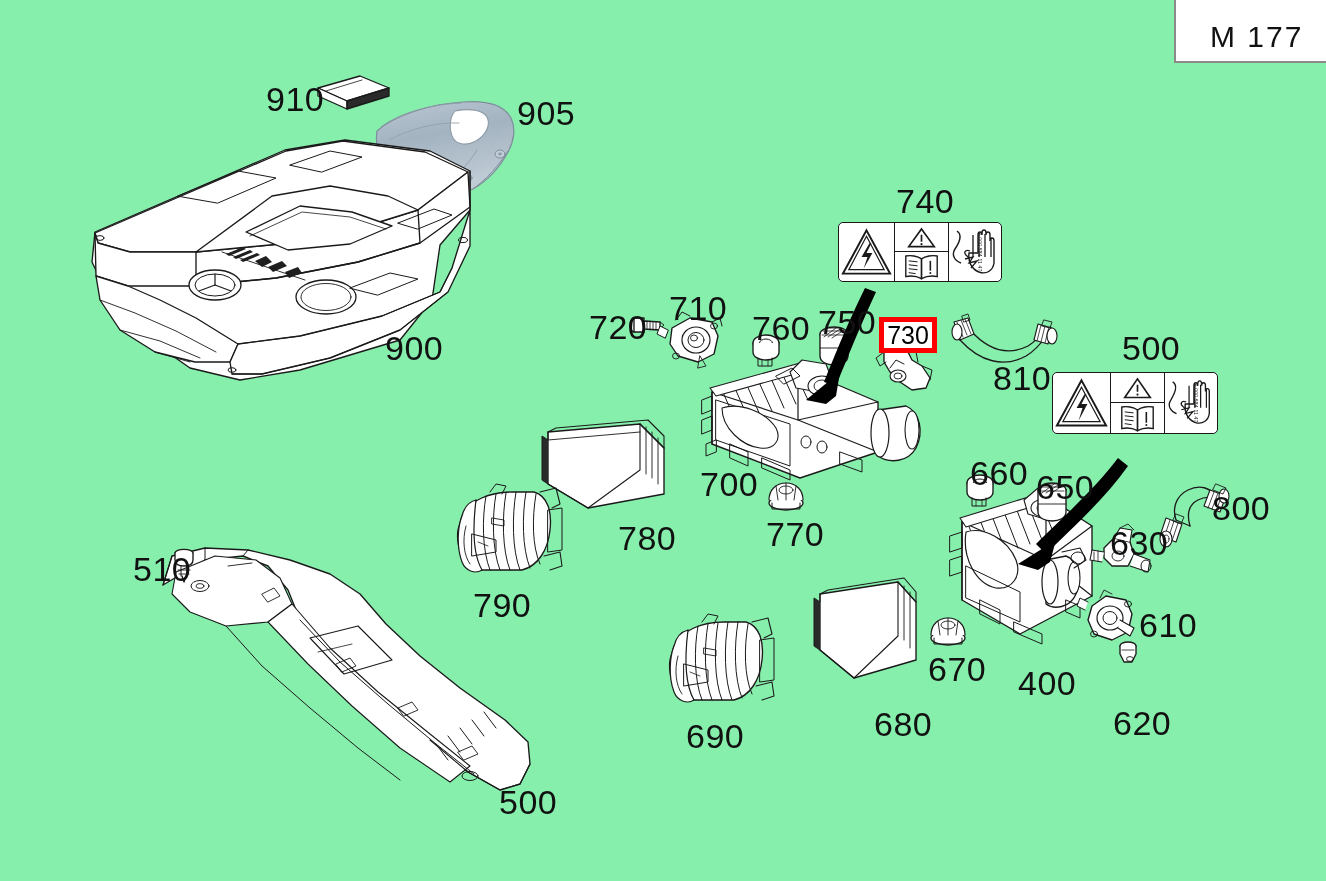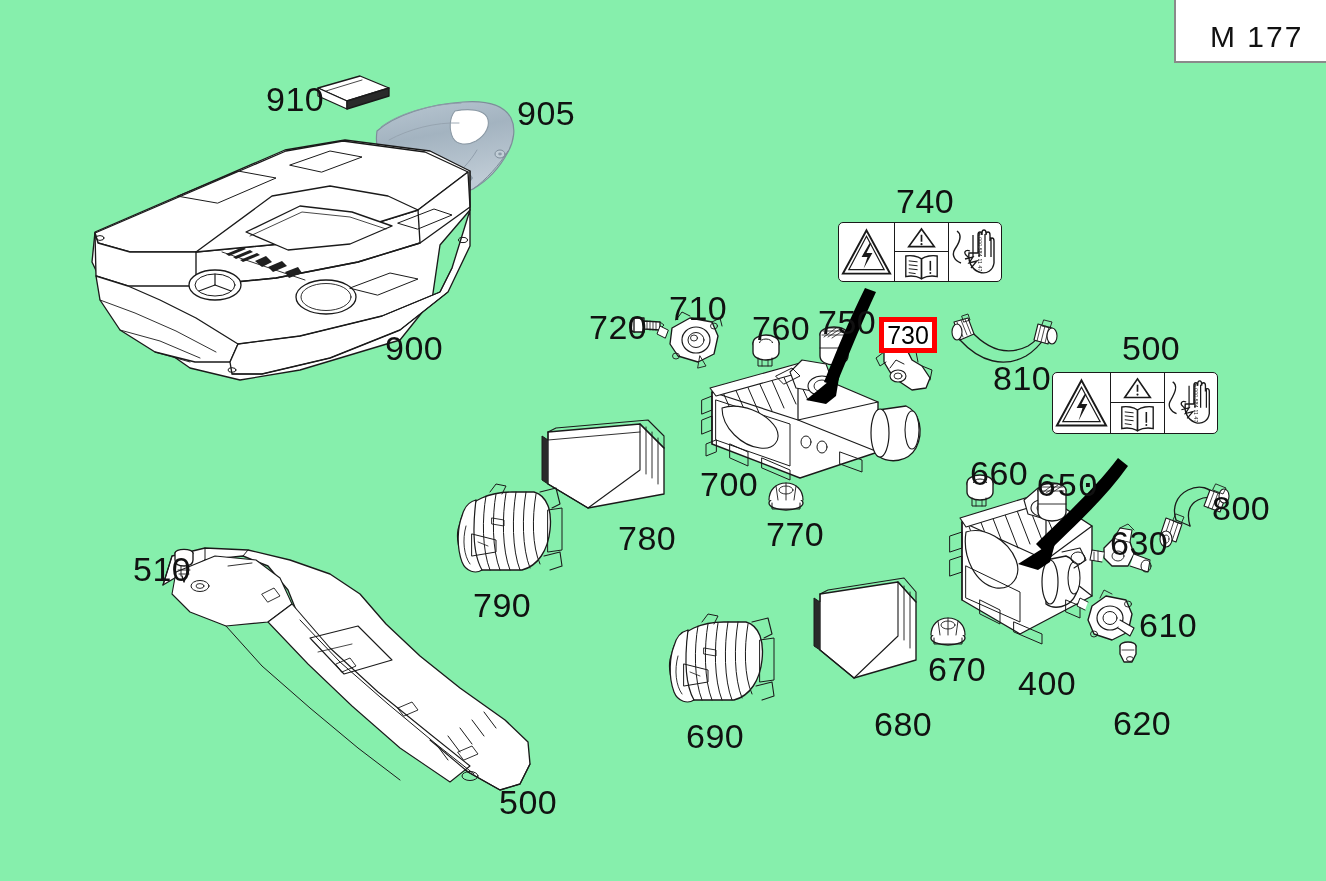--- a/index.html
+++ b/index.html
@@ -684,21 +684,21 @@
   <div class="label" style="left:669px; top:291px;">710</div>
   <div class="label" style="left:752px; top:311px;text-align:right;">760</div>
   <div class="label" style="left:818px; top:305px;">750</div>
   <div class="label" style="left:993px; top:329px;margin-top:32px;">810</div>
   <div class="label" style="left:1122px; top:331px;">500</div>
   <div class="label" style="left:700px; top:467px;">700</div>
   <div class="label" style="left:618px; top:521px;">780</div>
   <div class="label" style="left:766px; top:517px;">770</div>
   <div class="label" style="left:473px; top:588px;">790</div>
   <div class="label" style="left:970px; top:456px;">660</div>
-  <div class="label" style="left:1036px; top:470px;font-family:Liberation Mono, monospace;">650</div>
+  <div class="label" style="left:1036px; top:470px;">650</div>
   <div class="label" style="left:1212px; top:491px;">800</div>
   <div class="label" style="left:1110px; top:526px;">630</div>
   <div class="label" style="left:1139px; top:608px;">610</div>
   <div class="label" style="left:1113px; top:706px;">620</div>
   <div class="label" style="left:1018px; top:666px;">400</div>
   <div class="label" style="left:928px; top:652px;">670</div>
   <div class="label" style="left:874px; top:707px;">680</div>
   <div class="label" style="left:686px; top:719px;text-align:center;">690</div>
   <div class="label" style="left:133px; top:552px;">510</div>
   <div class="label" style="left:499px; top:785px;">500</div>

